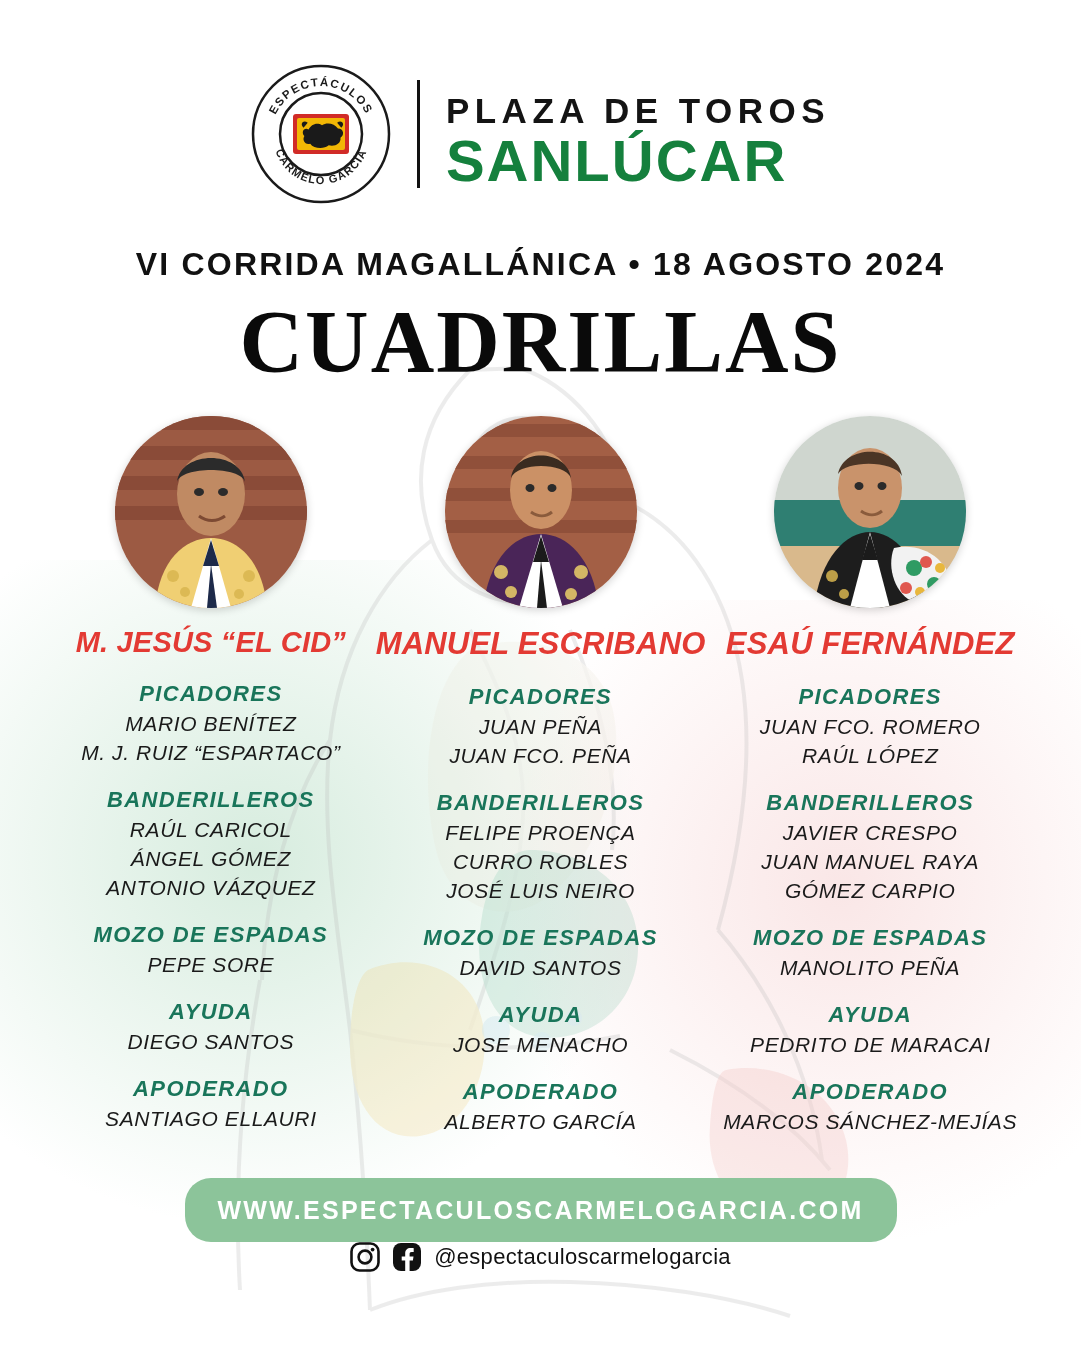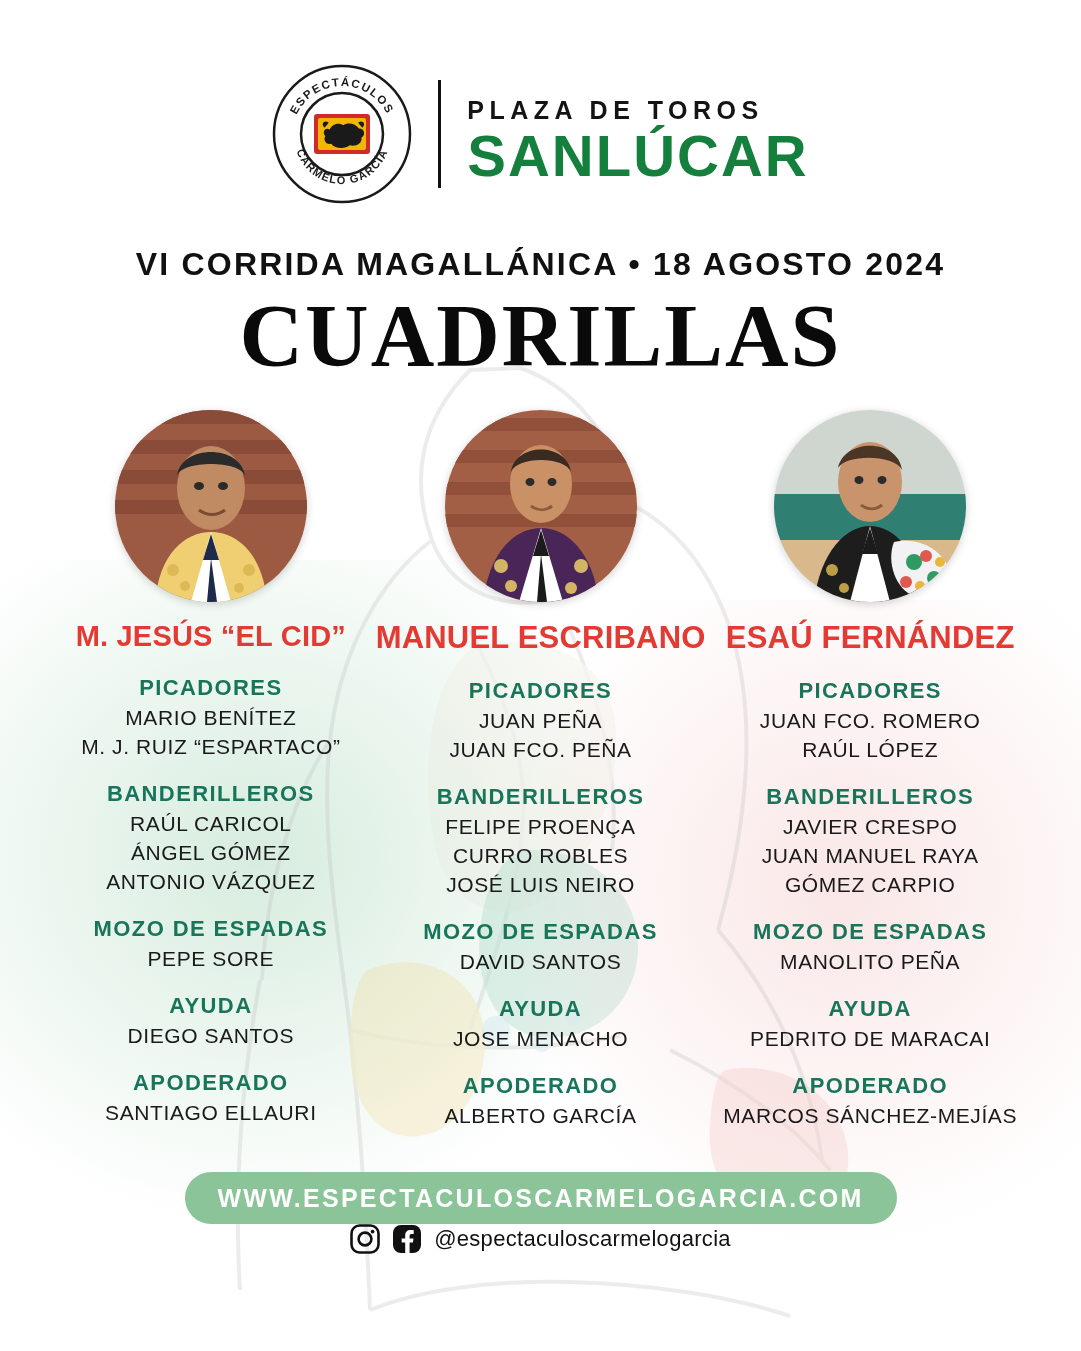--- a/index.html
+++ b/index.html
@@ -58,21 +58,21 @@
     align-items: center;
     gap: 26px;
   }
   .brand-divider {
     width: 3px;
     height: 108px;
     background: #111;
   }
   .brand-text { line-height: 1; }
   .brand-l1 {
-    font-size: 25px;
+    font-size: 35px;
     letter-spacing: 5.5px;
     font-weight: 700;
     color: #141414;
     margin-top: 16px;
   }
   .brand-l2 {
     font-size: 58px;
     letter-spacing: 2px;
     font-weight: 800;
     color: #15803d;
@@ -91,36 +91,37 @@
     text-align: center;
     margin-top: 42px;
     font-size: 32px;
     font-weight: 800;
     letter-spacing: 2.2px;
     color: #111;
   }
   .main-title {
     position: relative; z-index: 2;
     text-align: center;
-    margin-top: 2px;
+    margin-top: 8px;
     font-family: "Liberation Serif", serif;
     font-size: 88px;
     font-weight: 700;
     letter-spacing: 2px;
     color: #0a0a0a;
   }
 
   
   .columns {
     position: relative; z-index: 2;
     display: flex;
     justify-content: flex-start;
     gap: 0;
     margin-top: 24px;
     padding: 0 46px;
+    font-style: italic;
   }
   .col {
     flex: 1 1 0;
     text-align: center;
     min-width: 0;
   }
   .portrait {
     width: 192px; height: 192px;
     border-radius: 50%;
     margin: 0 auto;
@@ -152,21 +153,21 @@
     color: #1a1a1a;
     margin-top: 5px;
     font-weight: 400;
   }
 
   
   .site-pill {
     position: relative; z-index: 2;
     margin: 44px auto 0;
     width: 712px;
-    height: 52px;
+    height: 64px;
     background: #8cc49a;
     border-radius: 26px;
     display: flex;
     align-items: center;
     justify-content: center;
     color: #ffffff;
     font-size: 25px;
     font-weight: 700;
     letter-spacing: 2.3px;
   }

